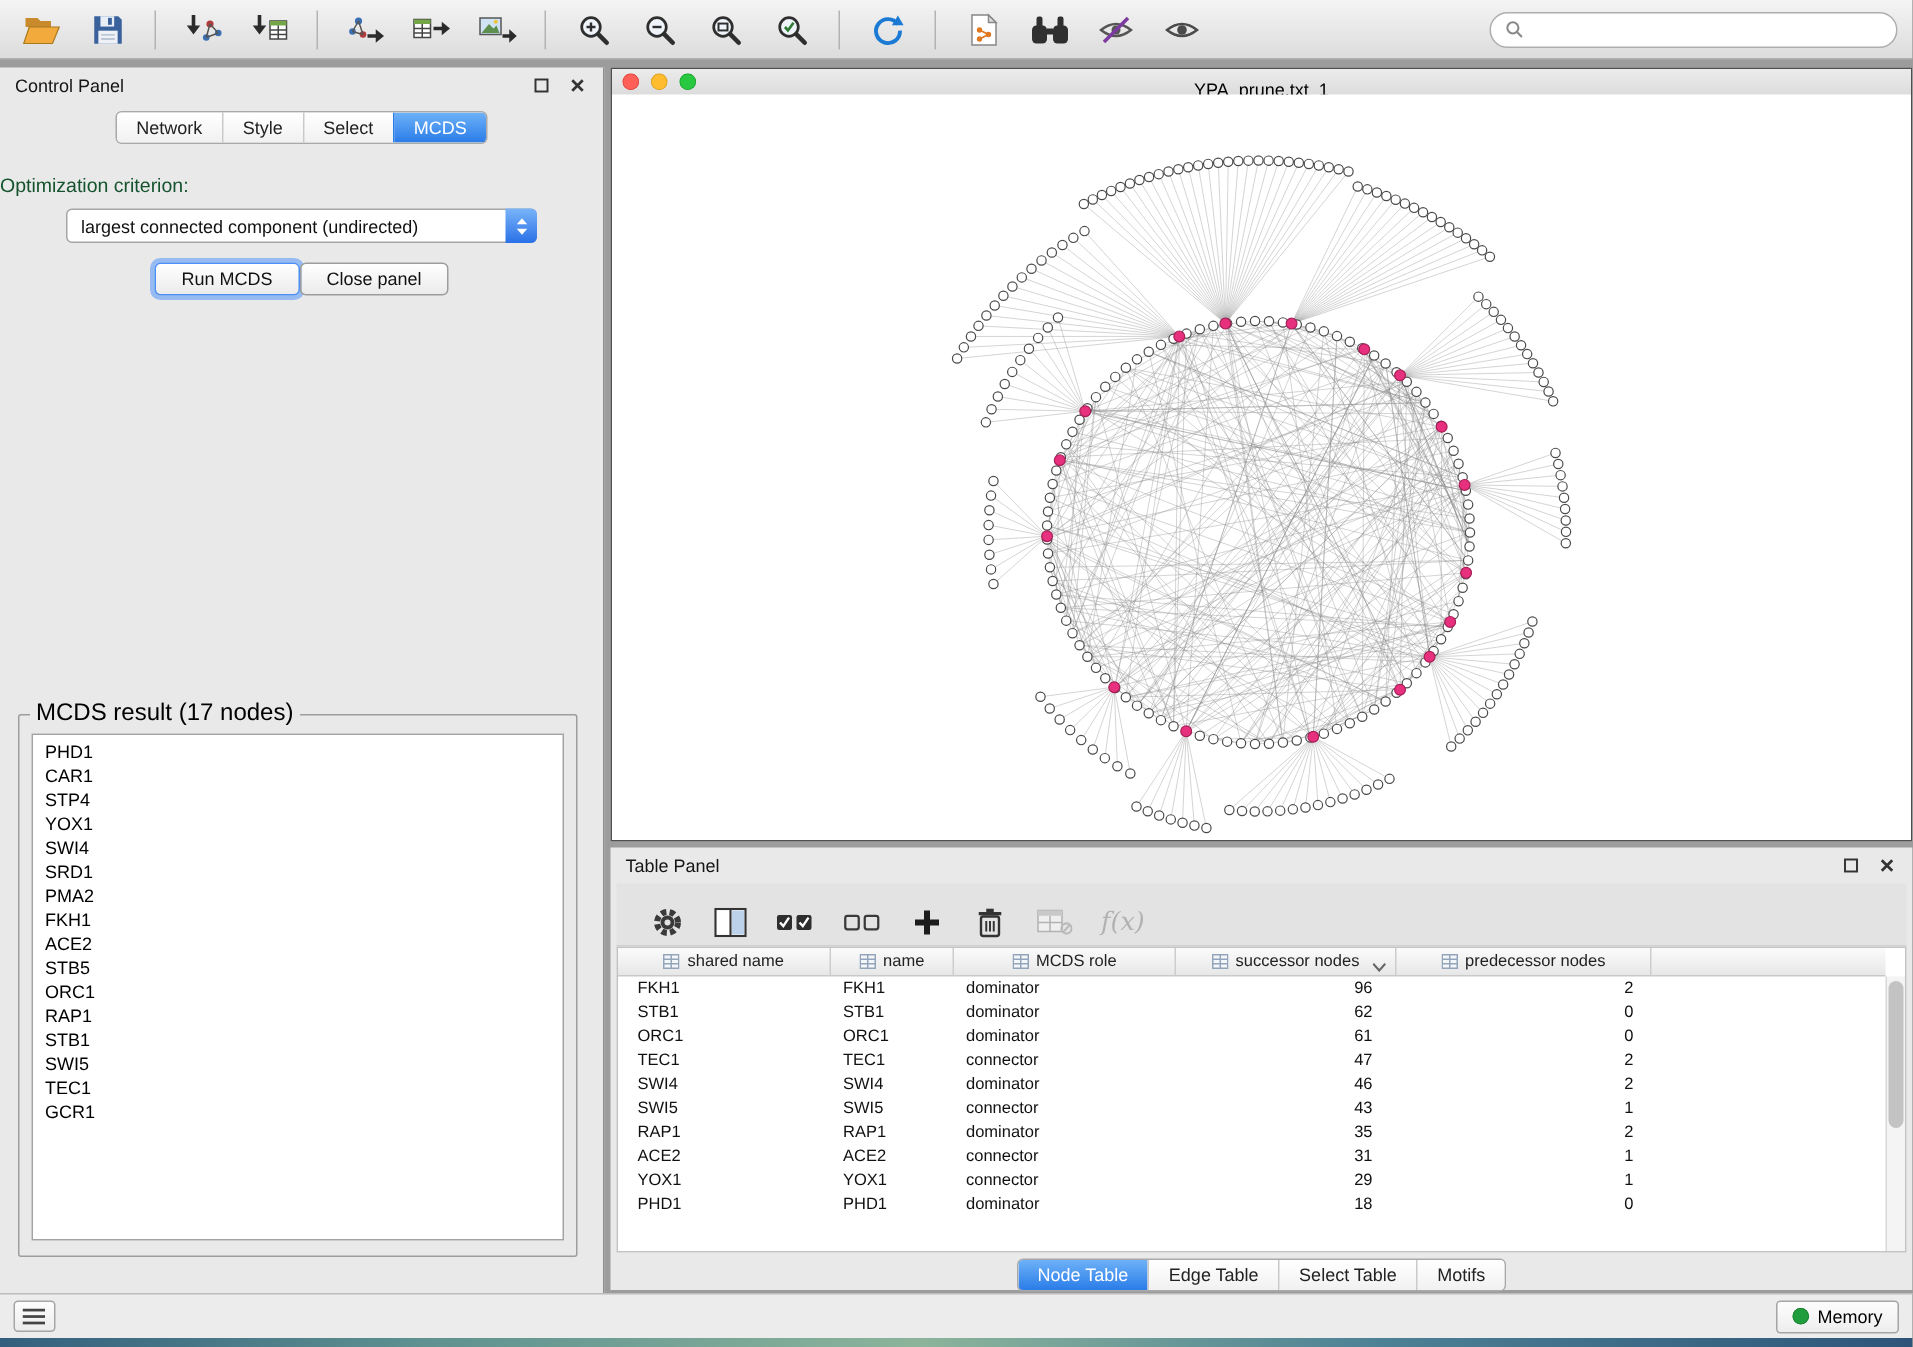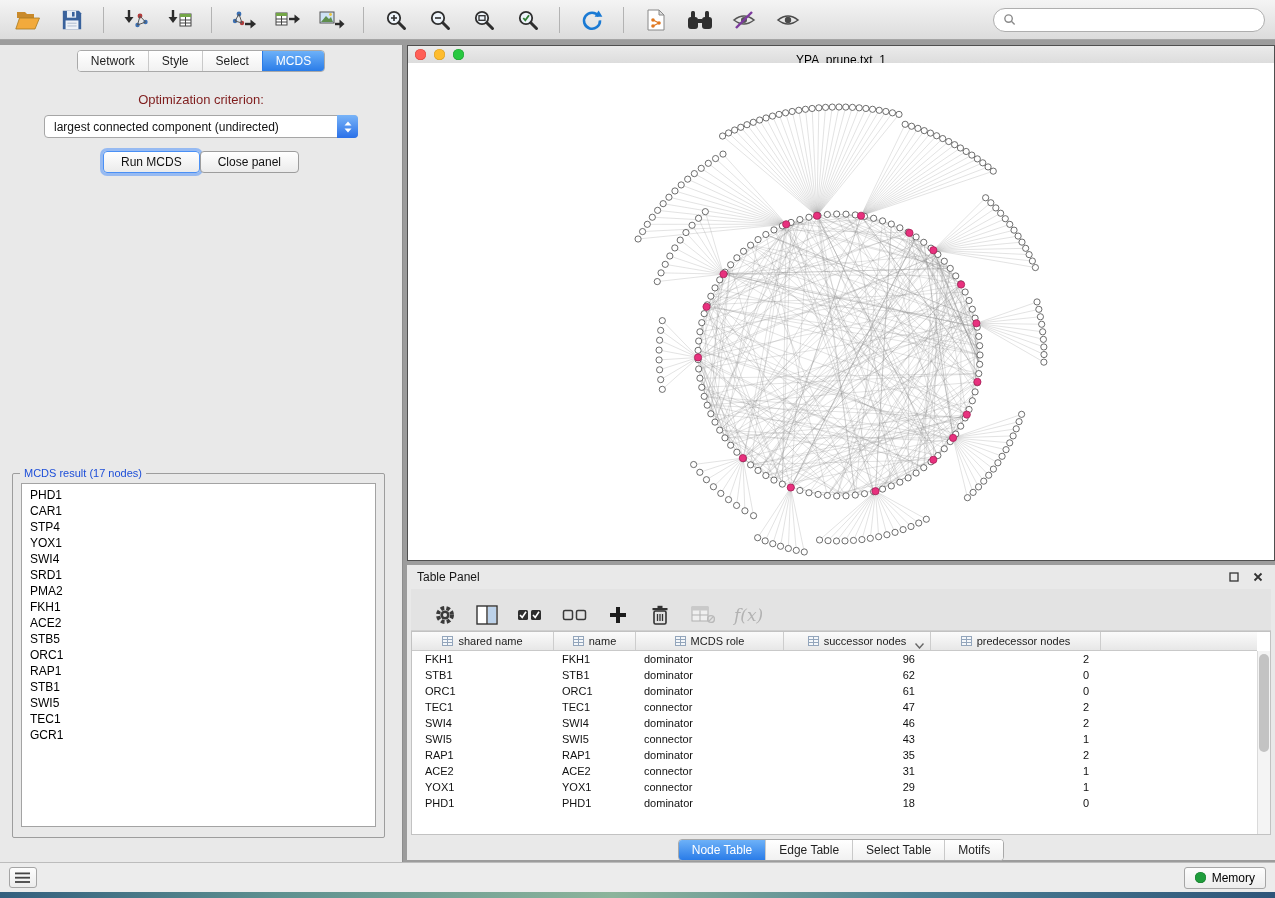--- a/index.html
+++ b/index.html
@@ -17,28 +17,28 @@
   
   #control-panel{position:absolute;left:0;top:45px;width:403px;height:817px;background:#e9e9e9;border-right:1px solid #8d8d8d}
   .panel-header{height:24px;display:flex;align-items:center;padding:0 10px;font-size:12px;color:#151515}
   .ph-icons{margin-left:auto;display:flex;gap:10px;align-items:center}
   .ph-btn{background:none;border:none;cursor:pointer;display:flex;align-items:center;justify-content:center;width:14px;height:14px;padding:0}
   .seg{display:inline-flex;border:1px solid #a9a9a9;border-radius:4px;background:#fff;overflow:hidden}
   .segitem{padding:3px 13px;font-size:12px;color:#222;border-left:1px solid #c9c9c9;cursor:pointer;background:linear-gradient(#ffffff,#f1f1f1)}
   .segitem:first-child{border-left:none}
   .segitem.active{background:linear-gradient(#6db1f8,#2a7ce8);color:#fff;border-left-color:#2a7ce8}
   .tabrow{display:flex;justify-content:center;margin-top:5px}
-  .opt-label{text-align:center;font-size:13px;margin-top:20px;color:#7f1d1d}
+  .opt-label{text-align:left;font-size:13px;margin-top:20px;color:#14532d}
   .dropdown{margin:8px auto 0;width:314px;height:23px;background:#fff;border:1px solid #a6a6a6;border-radius:4px;display:flex;align-items:center;font-size:12px;position:relative;padding:0 26px 0 9px;cursor:pointer}
   .dd-stepper{position:absolute;right:-1px;top:-1px;width:21px;height:23px;border-radius:0 4px 4px 0;background:linear-gradient(#79b4f8,#2a70e8);display:flex;flex-direction:column;align-items:center;justify-content:center;gap:2px}
   .btnrow{display:flex;justify-content:center;margin-top:13px}
   .btn{height:22px;padding:0 17px;font-size:12px;border:1px solid #9d9d9d;border-radius:4px;background:linear-gradient(#ffffff,#ebebeb);color:#111;cursor:pointer}
   .btn.focusring{box-shadow:0 0 0 3px rgba(82,148,250,.55);border-color:#4a90f5}
   #mcds-field{position:absolute;left:12px;top:422px;width:373px;height:371px;border:1px solid #9d9d9d;border-radius:2px;background:#e9e9e9}
-  #mcds-field legend{font-size:11px;margin-left:7px;padding:0 4px;color:#1d4ed8}
+  #mcds-field legend{font-size:16px;margin-left:7px;padding:0 4px;color:#000000}
   #mcds-list{position:absolute;left:8px;right:8px;top:4px;bottom:10px;background:#fff;border:1px solid #a3a3a3;overflow:hidden;padding:3px 0}
   .mcds-item{font-size:12px;line-height:16px;padding:0 8px;color:#000;cursor:default}
 
   
   #net-window{position:absolute;left:407px;top:45px;width:868px;height:516px;border:1px solid #4f4f4f;background:#fff}
   .net-titlebar{height:29px;background:linear-gradient(#ebebeb,#d3d3d3);border-bottom:1px solid #aeaeae;position:relative;display:flex;align-items:center;justify-content:center}
   .tl{position:absolute;top:3px;width:11px;height:11px;border-radius:50%;border:none;cursor:pointer;padding:0}
   .tl.red{left:7px;background:#ff5f57;box-shadow:inset 0 0 0 .5px #d8433c}
   .tl.yellow{left:26px;background:#febc2e;box-shadow:inset 0 0 0 .5px #d49c24}
   .tl.green{left:45px;background:#28c840;box-shadow:inset 0 0 0 .5px #1f9e33}
@@ -216,20 +216,35 @@
   <div id="searchbox">
     <svg width="13" height="13" viewBox="0 0 14 14">
         <circle cx="6" cy="6" r="4" fill="none" stroke="#8a8a8a" stroke-width="1.5"></circle>
         <line x1="9" y1="9" x2="12.5" y2="12.5" stroke="#8a8a8a" stroke-width="1.5"></line>
       </svg>
     <input placeholder="" style="">
   </div>
 </div>
 
 <div id="control-panel">
+  <div class="panel-header">
+    <span>Control Panel</span>
+    <span class="ph-icons">
+      <button class="ph-btn">
+          <svg width="10" height="10">
+            <rect x="1" y="1" width="8" height="8" fill="none" stroke="#333" stroke-width="1.3"></rect>
+          </svg>
+        </button>
+      <button class="ph-btn">
+          <svg width="10" height="10">
+            <path d="M1.5 1.5 L8.5 8.5 M8.5 1.5 L1.5 8.5" stroke="#333" stroke-width="1.8"></path>
+          </svg>
+        </button>
+    </span>
+  </div>
   <div class="tabrow">
     <div class="seg">
       <div class="segitem">Network</div>
       <div class="segitem">Style</div>
       <div class="segitem">Select</div>
       <div class="segitem active">MCDS</div>
     </div>
   </div>
   <div class="opt-label">Optimization criterion:</div>
   <div class="dropdown">

